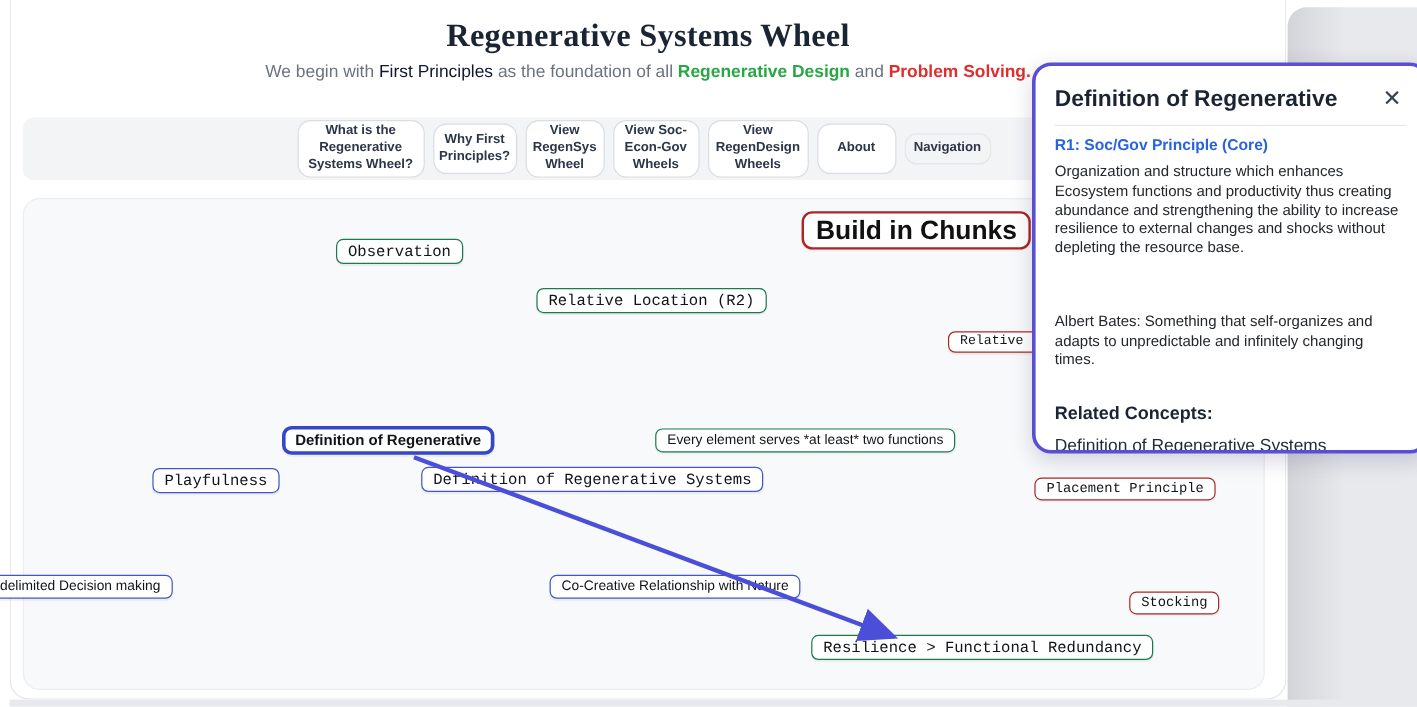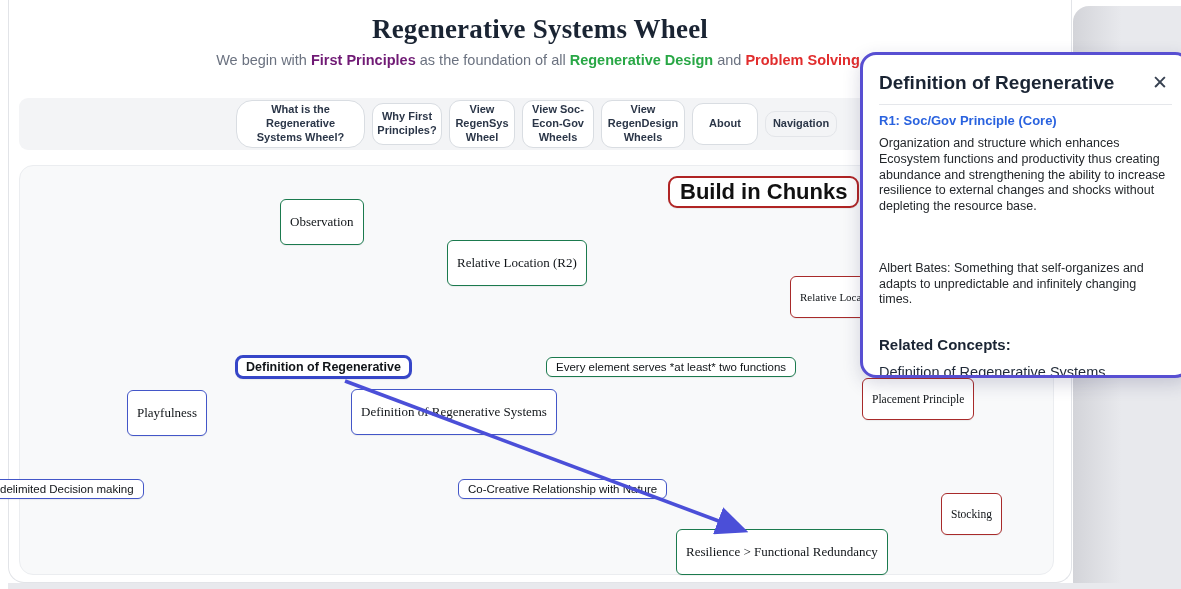--- a/index.html
+++ b/index.html
@@ -25,57 +25,57 @@
     position:absolute;left:8px;right:0;bottom:0;height:6px;
     background:#e8e9ed;
   }
   
   .hdr{padding-top:14px;text-align:center;}
   .hdr h1{
     margin:0;font-size:27px;font-weight:800;letter-spacing:.2px;
     color:#1a2433;font-family:Liberation Serif, serif;
   }
   .hdr .sub{margin-top:7px;font-size:14.5px;color:#6b7280;}
-  .sub .c-blue{color:#701a75;font-weight:700;}
+  .sub .c-blue{color:#0f172a;font-weight:400;}
   .sub .c-green{color:#28a745;font-weight:700;}
   .sub .c-red{color:#e12d2d;font-weight:700;}
   
   .navbar{
     position:absolute;left:10px;top:98px;width:1035px;height:52px;
     background:#f3f4f6;border-radius:9px;
     display:flex;align-items:center;justify-content:center;gap:7px;
     box-sizing:border-box;
   }
   .navbtn{
     background:#ffffff;border:1px solid #d9dde2;border-radius:11px;
     color:#2b3648;font-weight:700;font-size:11px;line-height:1.25;
     text-align:center;display:flex;align-items:center;justify-content:center;
     min-height:42px;padding:2px 6px;box-sizing:border-box;cursor:pointer;
     font-family:"Liberation Sans",sans-serif;
   }
-  .nb1{width:129px;min-height:46px;border-radius:16px;}
+  .nb1{width:106px;min-height:46px;}
   .nb2{width:70px;}
   .nb3{width:66px;}
   .nb4{width:72px;}
   .nb5{width:84px;}
   .nb6{width:66px;}
   .nb7{background:transparent;border:1px solid #e3e5e9;border-radius:10px;min-height:26px;width:72px;}
   
   .canvas{
     position:absolute;left:10px;top:165px;width:1035px;height:410px;
     background:#f8f9fa;border:1px solid #ebedf0;border-radius:14px;
     box-sizing:border-box;
   }
   
   #overlay{position:absolute;inset:0;pointer-events:none;}
   #overlay > *{pointer-events:auto;}
   .node{
     position:absolute;background:#ffffff;border:1.6px solid #777;
-    border-radius:6px;padding:14px 9px;white-space:nowrap;
-    font-family:Liberation Serif, serif;
+    border-radius:6px;padding:2px 9px;white-space:nowrap;
+    font-family:Liberation Mono, monospace;
     font-size:13px;color:#101418;cursor:pointer;z-index:2;
     box-shadow:0 1px 1px rgba(0,0,0,.06);
   }
   .n-green{border-color:#1b7a4e;}
   .n-red{border-color:#a82a2a;}
   .n-blue{border-color:#4356c8;}
   .n-sans{font-family:"Liberation Sans",sans-serif;font-size:11.5px;padding:3px 9px;}
   .n-sel{
     border:3px solid #3646c8;border-radius:8px;
     font-family:"Liberation Sans",sans-serif;font-weight:700;font-size:12.5px;
@@ -136,21 +136,21 @@
 
   <div class="node n-green" style="left:280px;top:199px;">Observation</div>
   <div class="node n-green" style="left:447px;top:240px;">Relative Location (R2)</div>
   <div class="node n-red" style="left:790px;top:276px;font-size:11px;z-index:1;">Relative Loca</div>
   <div class="node n-big" style="left:668px;top:176px;">Build in Chunks</div>
 
   <div class="node n-sel" style="left:235px;top:355px;">Definition of Regenerative</div>
   <div class="node n-green n-sans" style="left:546px;top:357px;">Every element serves *at least* two functions</div>
   <div class="node n-blue" style="left:127px;top:390px;">Playfulness</div>
   <div class="node n-blue" style="left:351px;top:389px;">Definition of Regenerative Systems</div>
-  <div class="node n-red" style="left:862px;top:378px;font-size:11.5px;z-index:1;">Placement Principle</div>
+  <div class="node n-red" style="left:862px;top:398px;font-size:11.5px;z-index:1;">Placement Principle</div>
   <div class="node n-blue n-sans" style="left:-10px;top:479px;">delimited Decision making</div>
   <div class="node n-blue n-sans" style="left:458px;top:479px;">Co-Creative Relationship with Nature</div>
   <div class="node n-green" style="left:676px;top:529px;">Resilience &gt; Functional Redundancy</div>
   <div class="node n-red" style="left:941px;top:493px;font-size:11.5px;">Stocking</div>
 
   <svg class="arrow-svg" width="1181" height="589">
     <defs>
       <marker id="ah" markerWidth="9" markerHeight="8" refX="6.5" refY="4" orient="auto">
         <path d="M0,0 L9,4 L0,8 Z" fill="#4b4fd8"></path>
       </marker>

